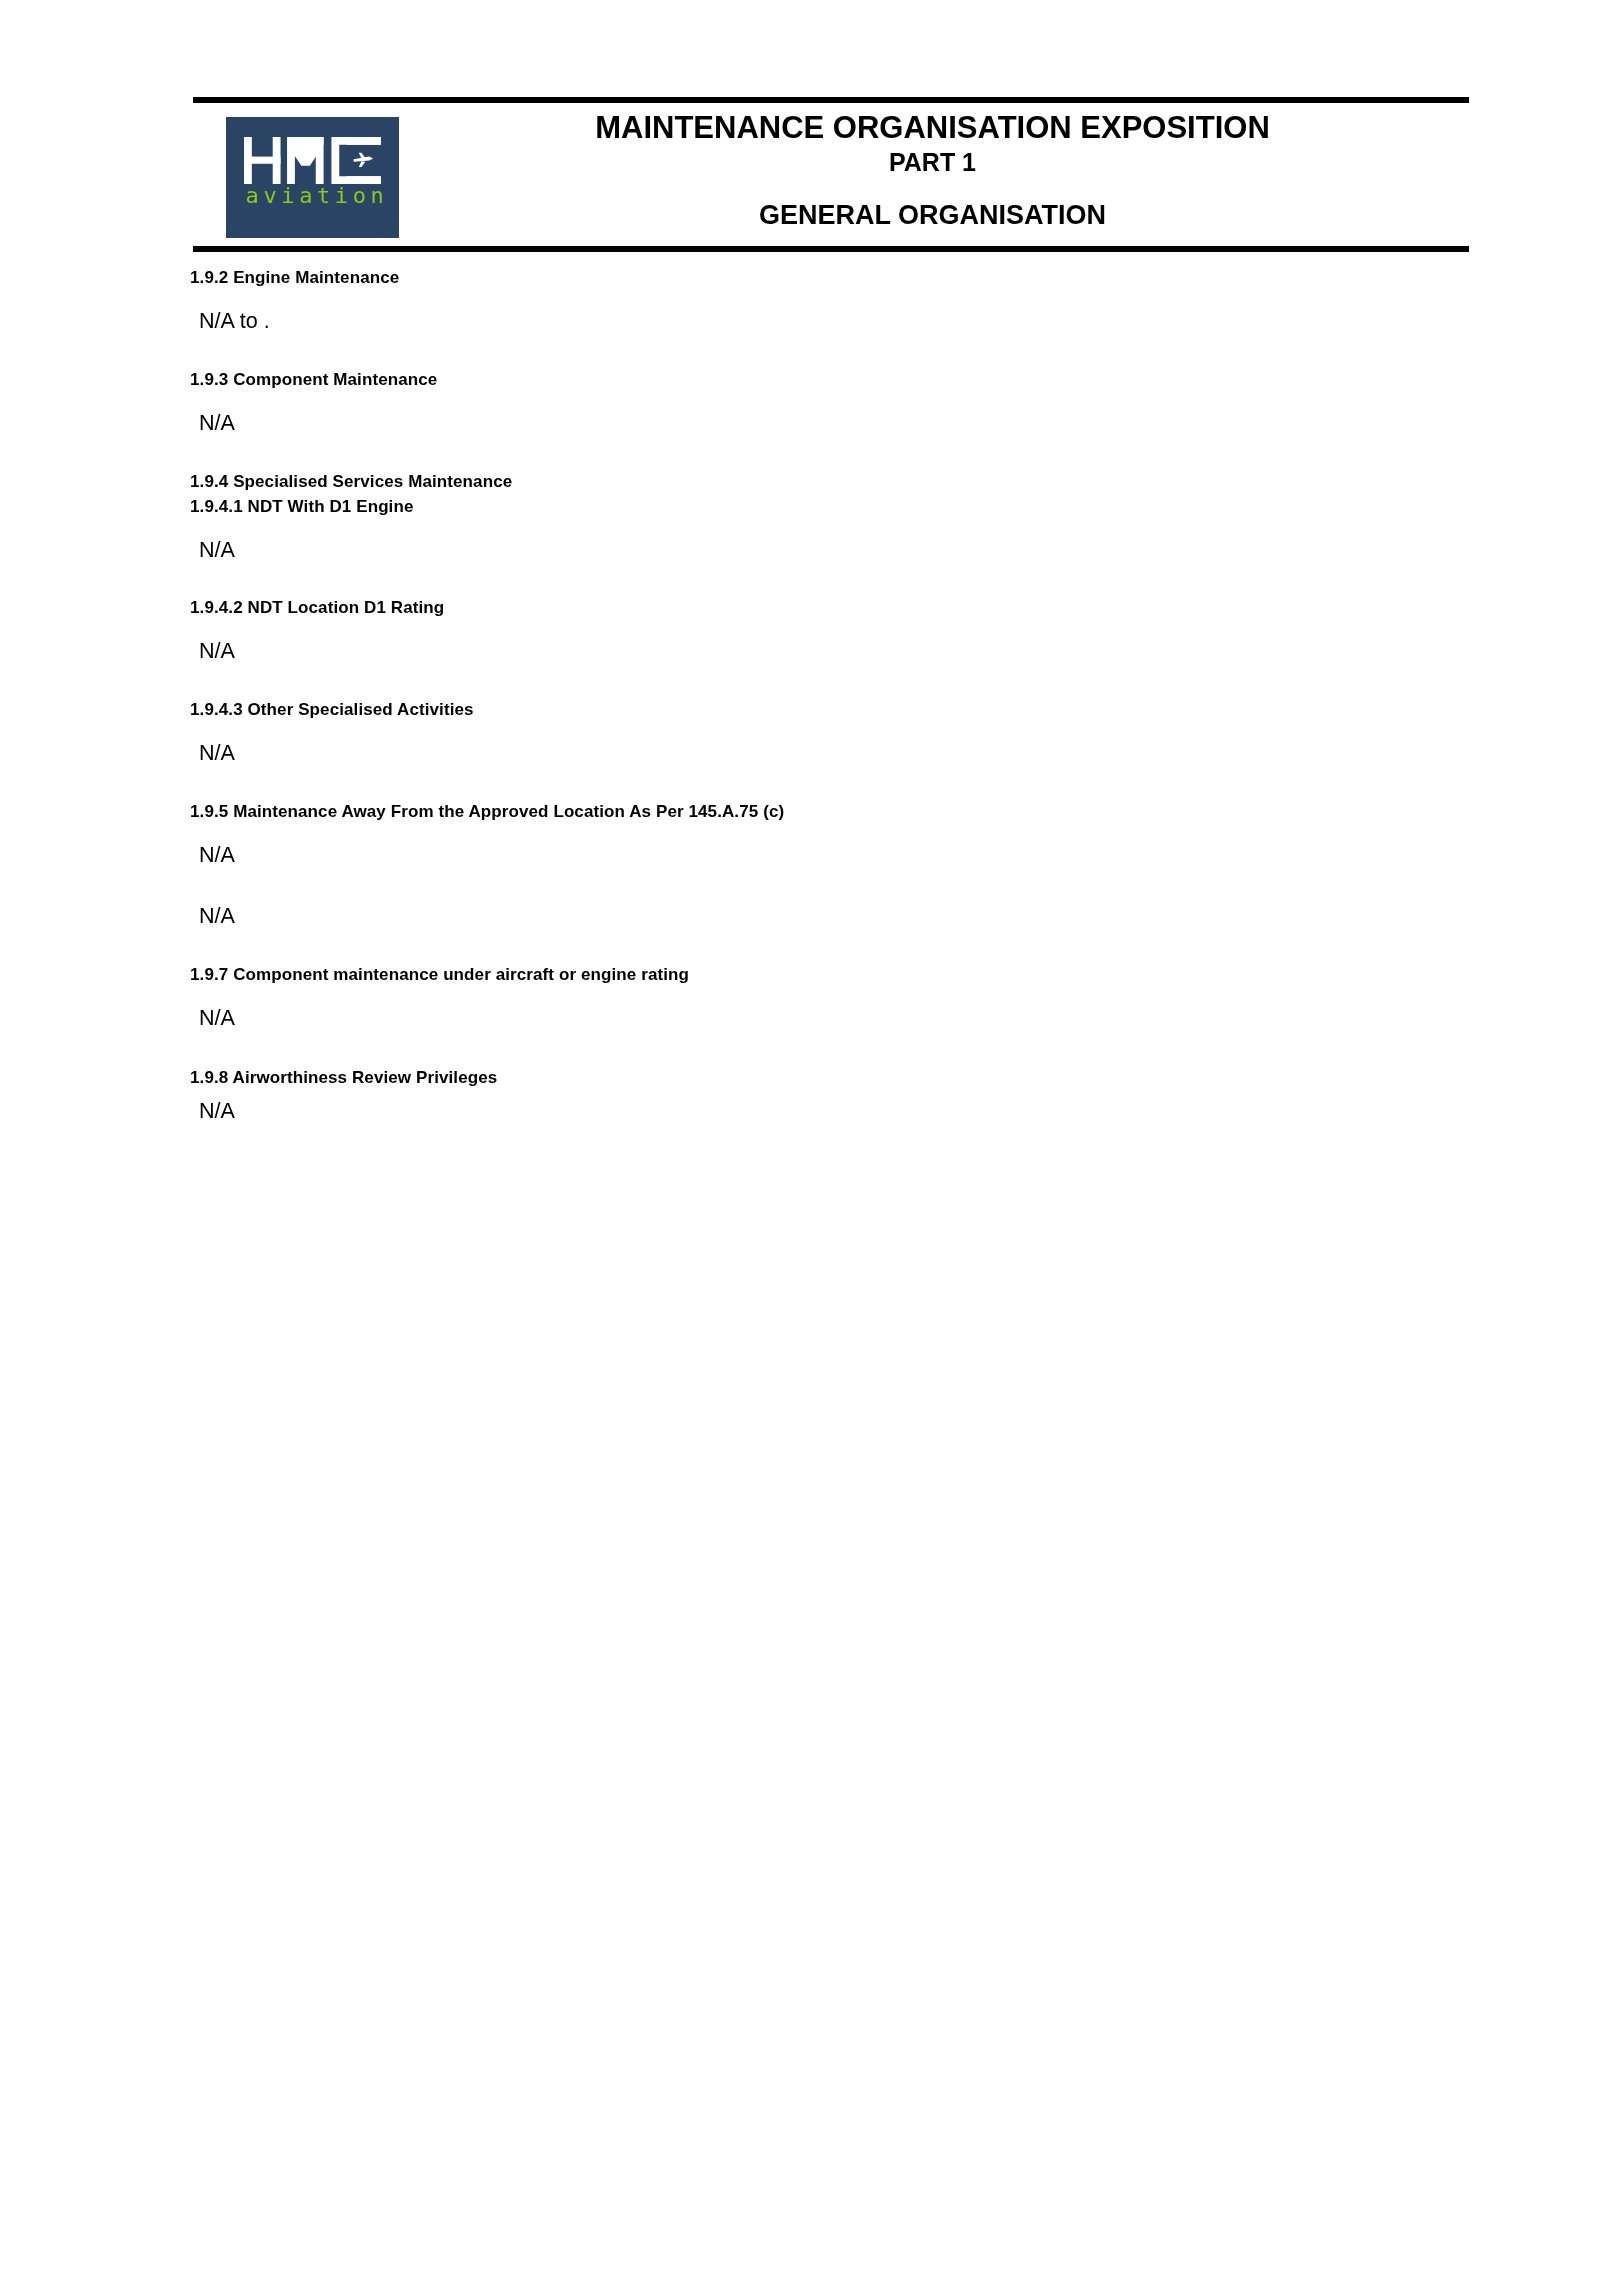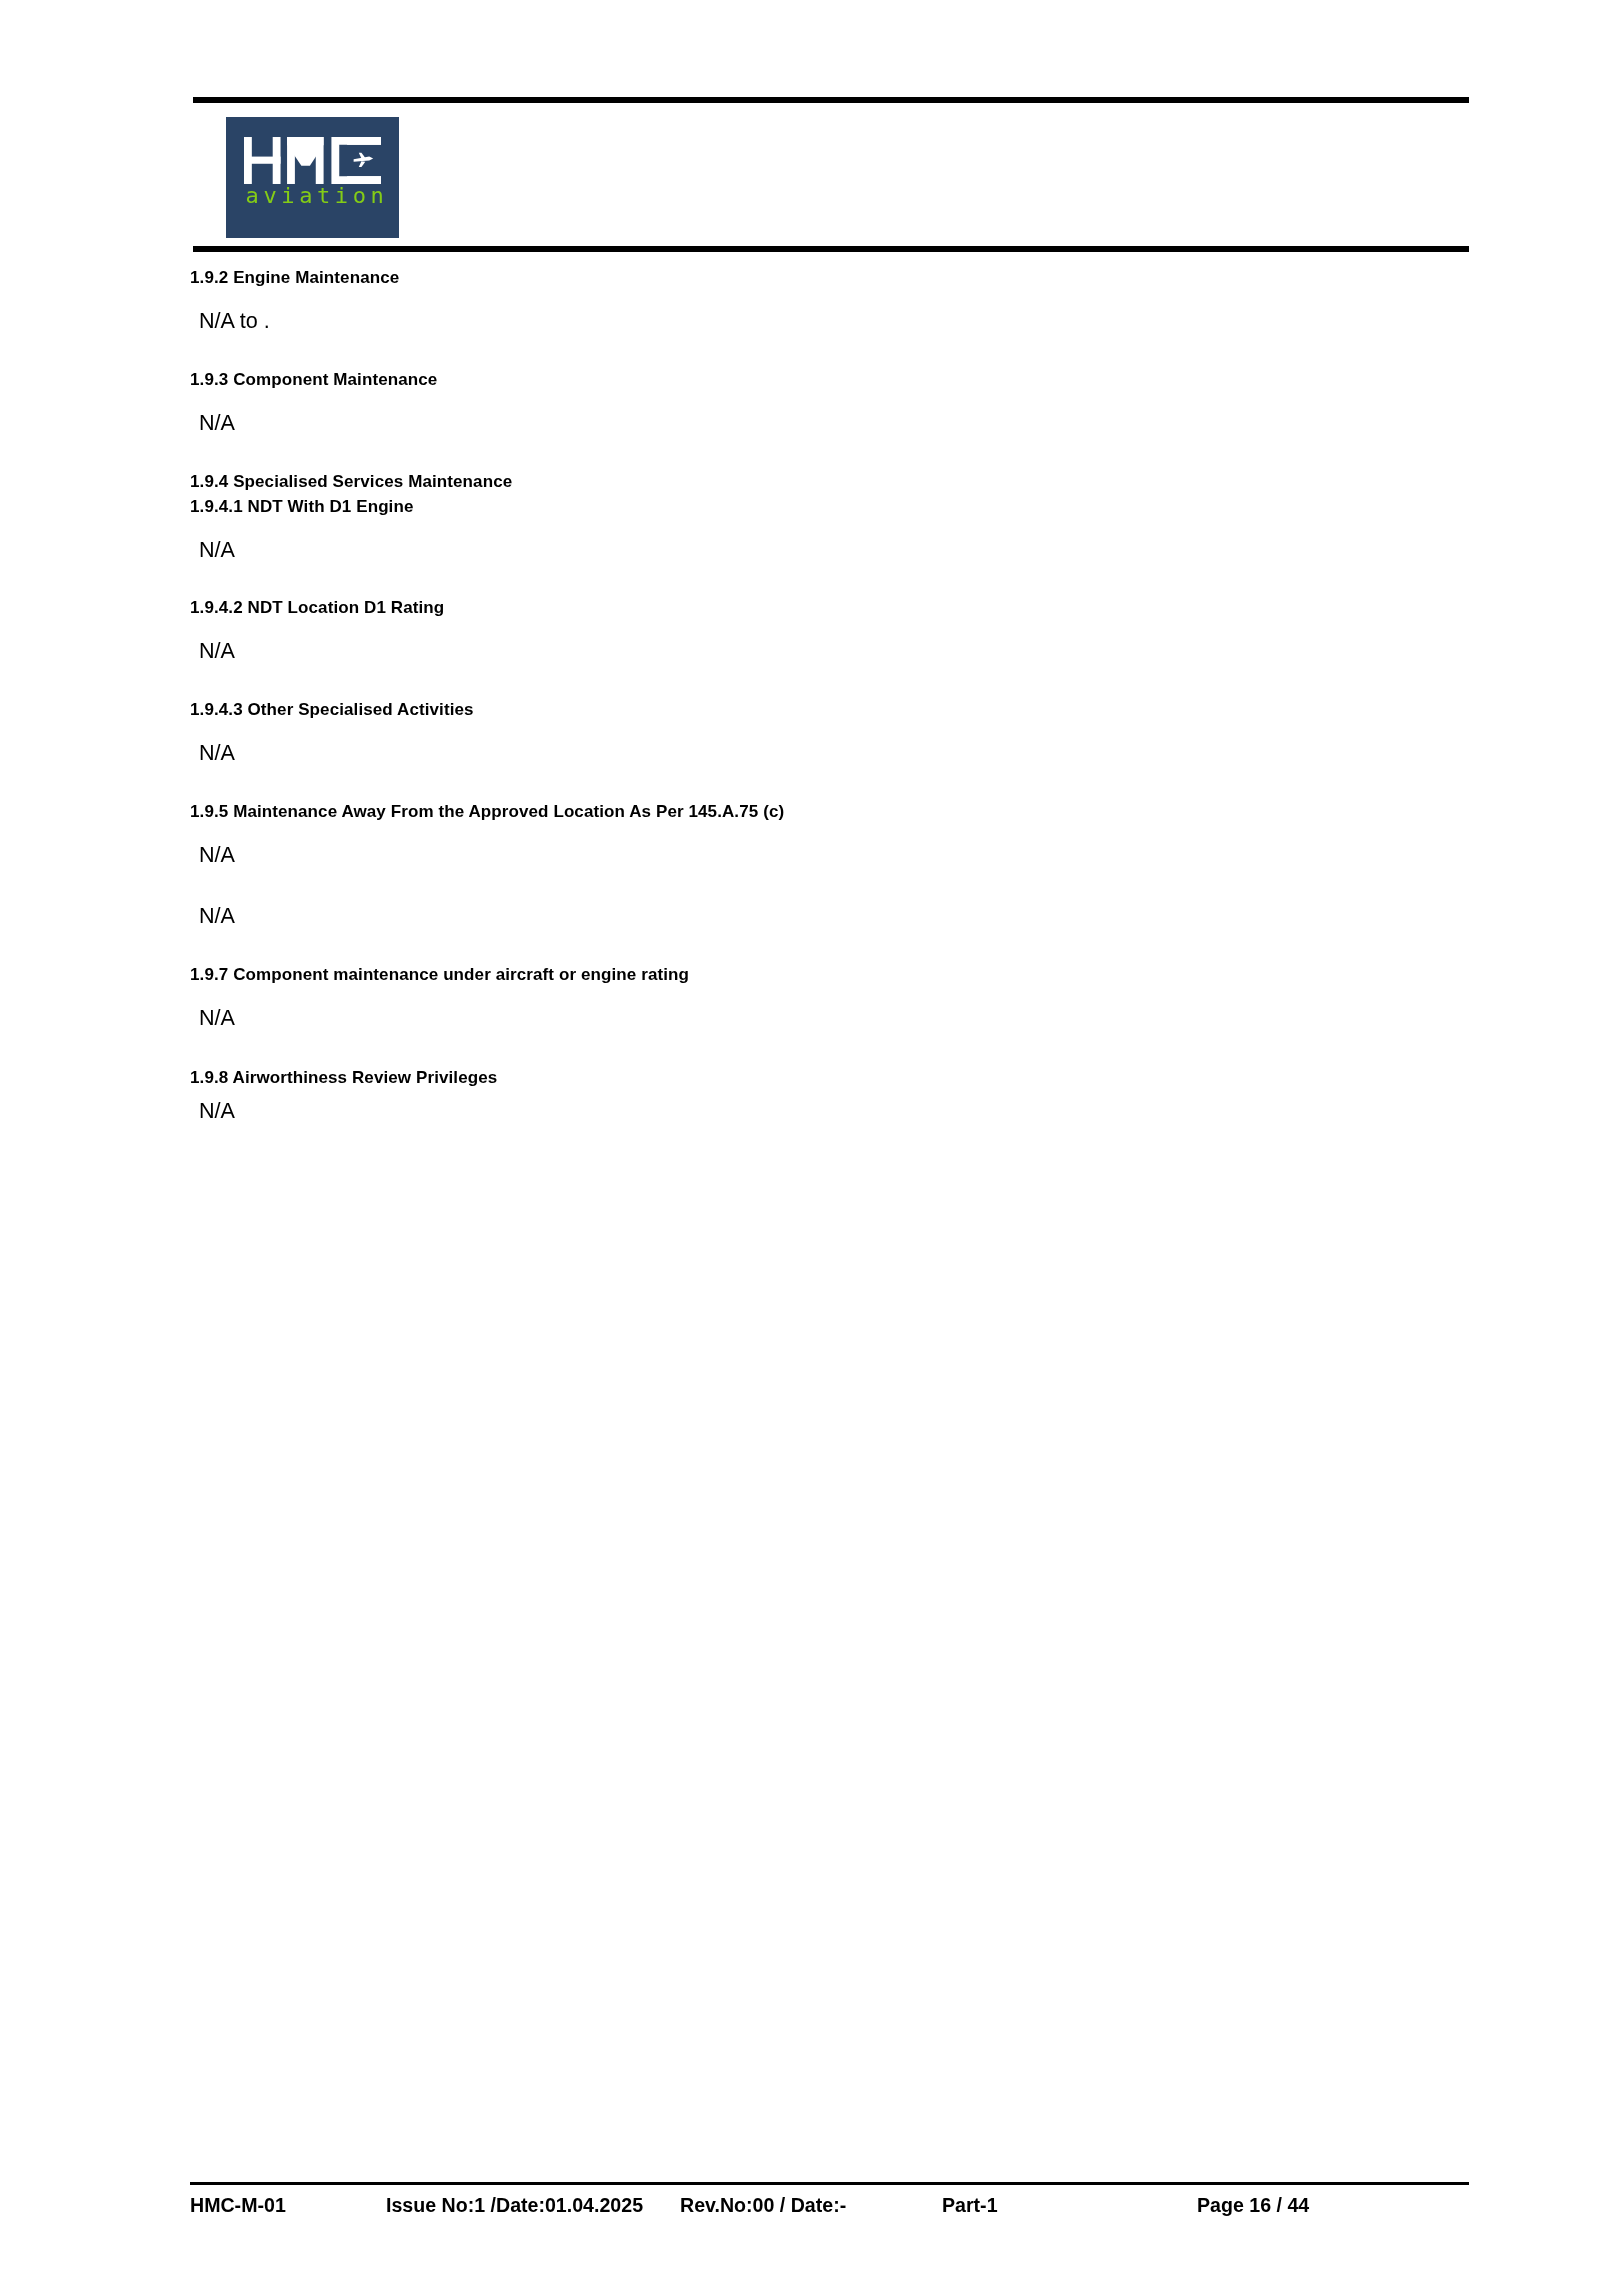--- a/index.html
+++ b/index.html
@@ -187,20 +187,25 @@
             <g fill="#ffffff">
               <polygon points="168,34 192,30 198,33 192,36 168,38"></polygon>
               <polygon points="176,24 180,24 186,32 180,33"></polygon>
               <polygon points="176,46 180,46 186,38 180,37"></polygon>
             </g>
           </svg>
           <div class="logo-aviation">aviation</div>
         </div>
       </div>
 
+      <div class="title-block">
+        <div class="title-main">MAINTENANCE ORGANISATION EXPOSITION</div>
+        <div class="title-part">PART 1</div>
+        <div class="title-sub">GENERAL ORGANISATION</div>
+      </div>
 
     </div>
 
     <div class="rule-bottom"></div>
   </div>
 
   <div class="content">
 
     <div class="sec">
       <p class="sec-heading">1.9.2 Engine Maintenance</p>
@@ -242,25 +247,15 @@
       <p class="sec-body">N/A</p>
     </div>
 
     <div class="sec">
       <p class="sec-heading no-gap">1.9.8 Airworthiness Review Privileges</p>
       <p class="sec-body">N/A</p>
     </div>
 
   </div>
 
-  <div class="footer">
-    <div class="footer-rule"></div>
-    <div class="footer-row">
-      <div class="f-doc">HMC-M-01</div>
-      <div class="f-issue">Issue No:1 /Date:01.04.2025</div>
-      <div class="f-rev">Rev.No:00 / Date:-</div>
-      <div class="f-part">Part-1</div>
-      <div class="f-page">Page 16 / 44</div>
-    </div>
-  </div>
 
 </div>
 
 
 </body></html>

